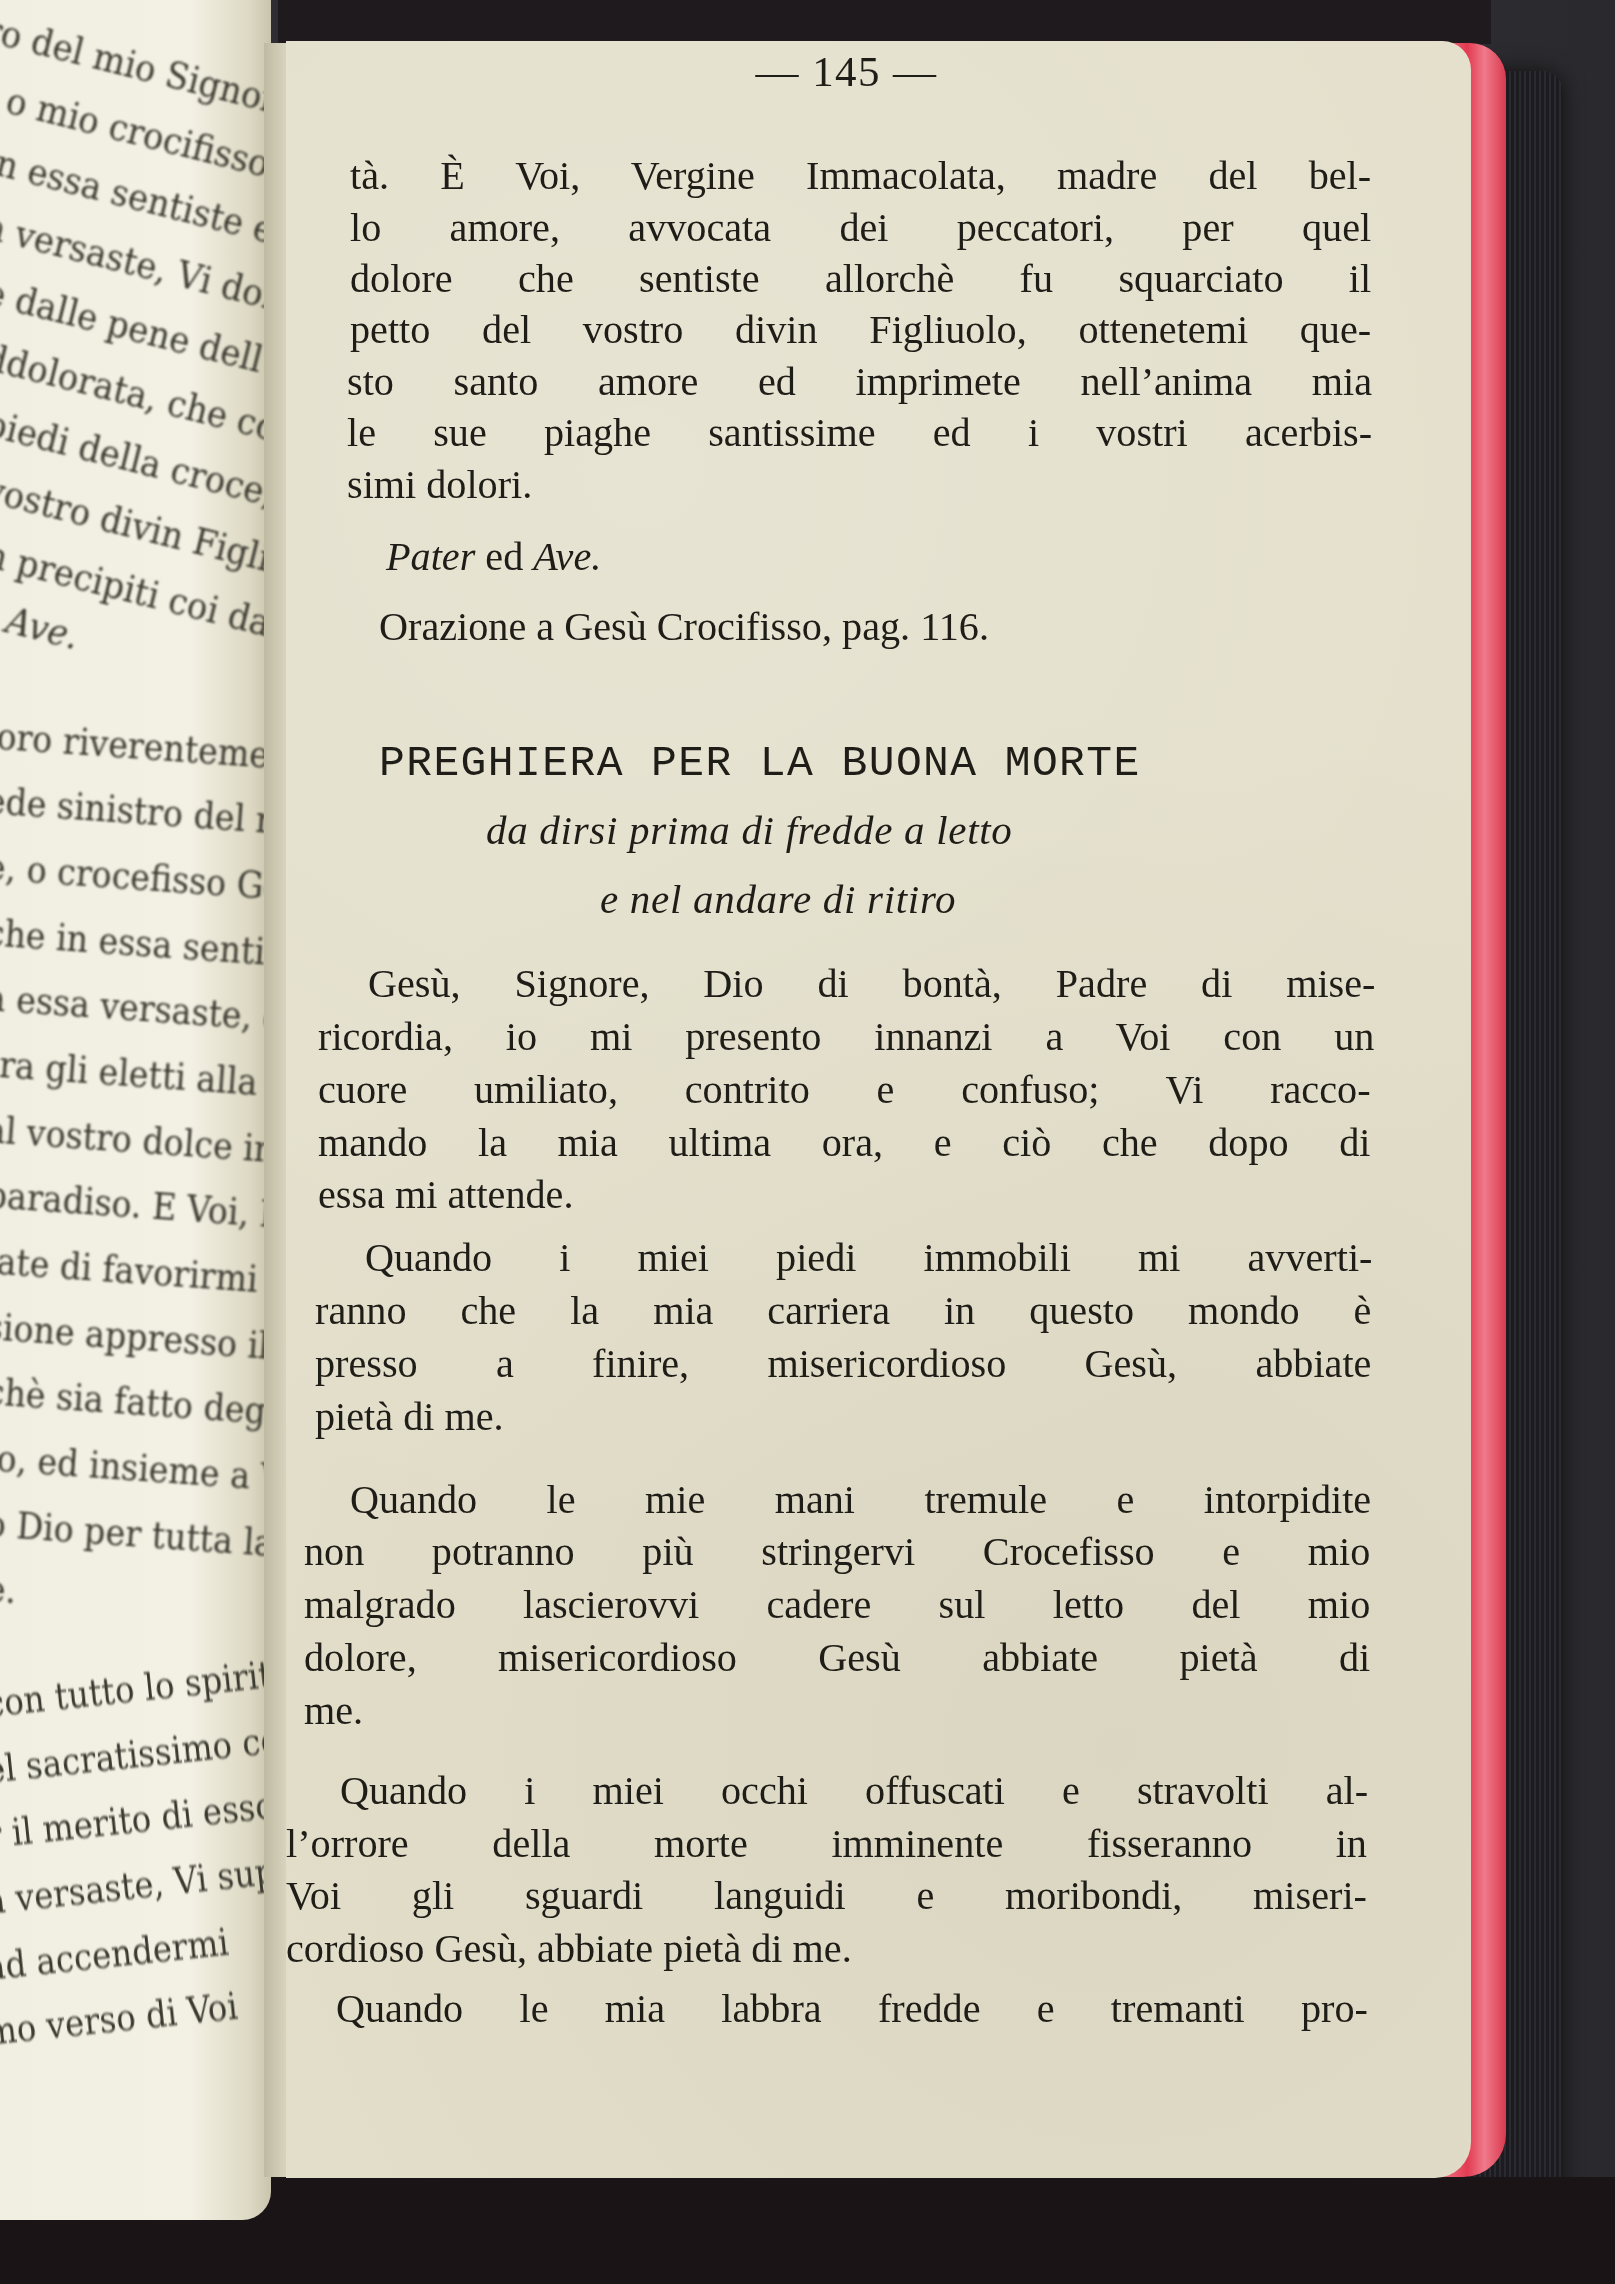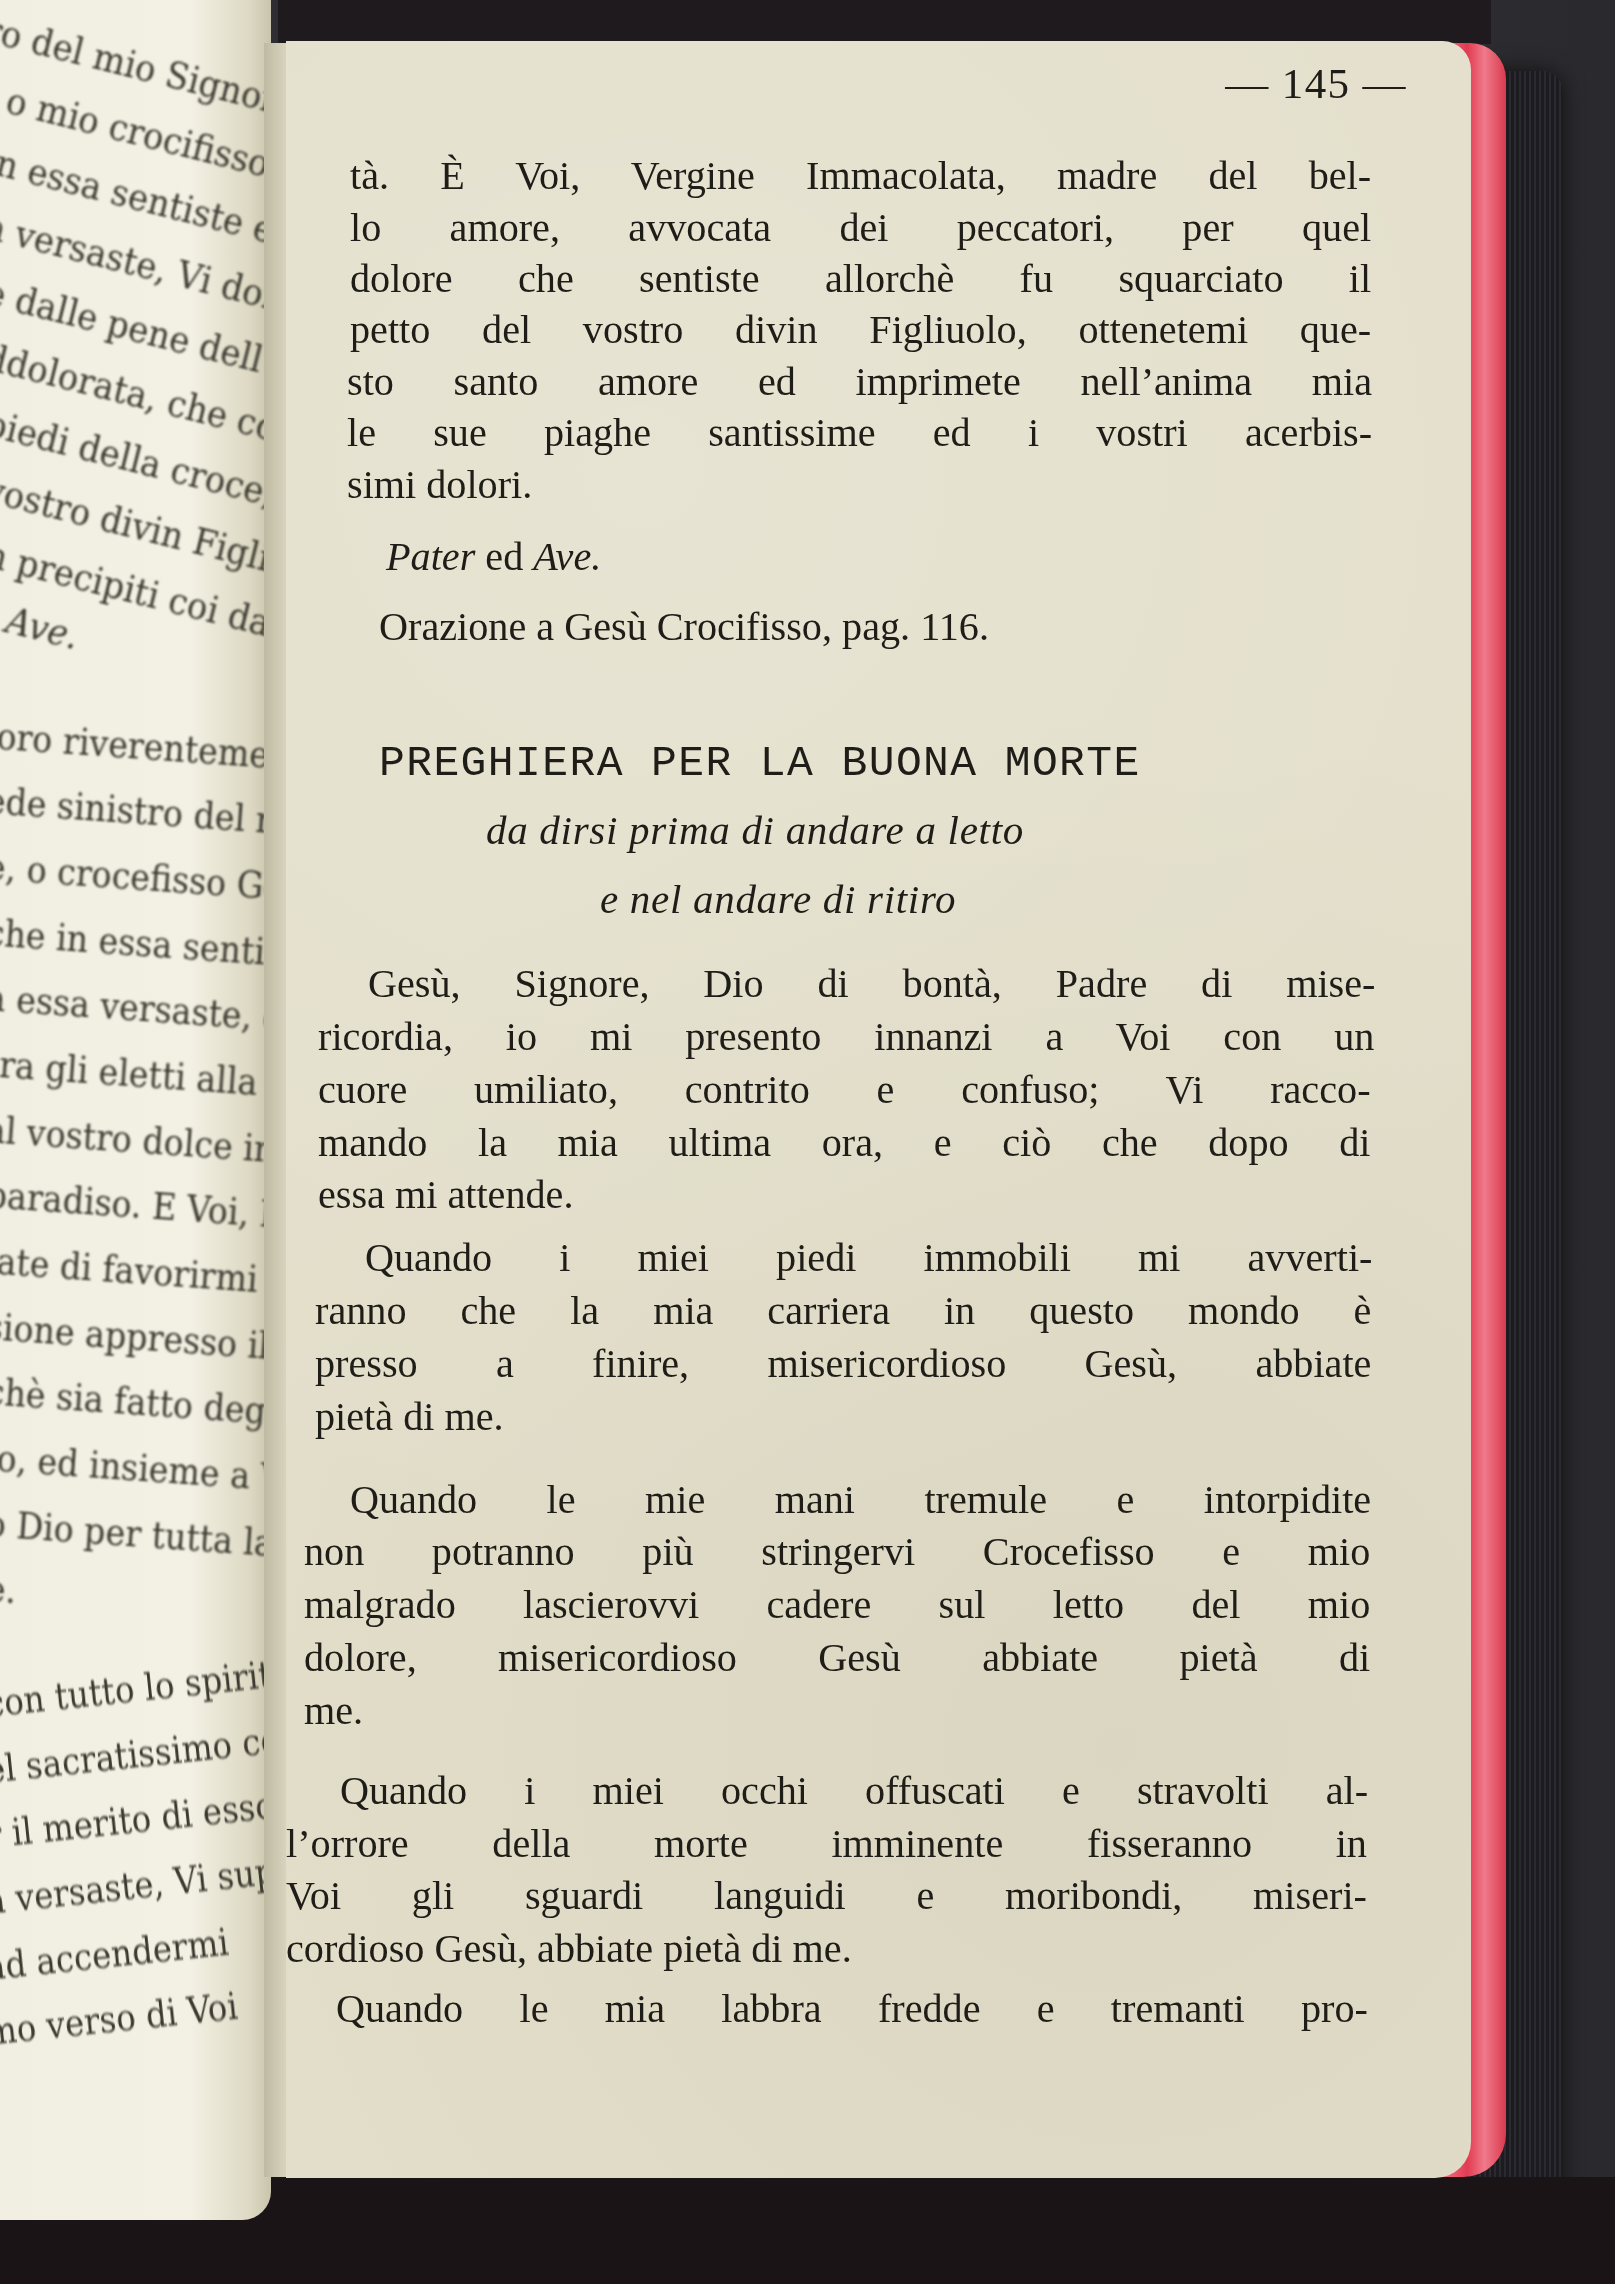--- a/index.html
+++ b/index.html
@@ -62,21 +62,21 @@
         radial-gradient(circle at 30% 20%, rgba(255,255,255,.15), transparent 60%),
         radial-gradient(circle at 70% 80%, rgba(160,150,120,.12), transparent 55%);
       border-radius: 0 28.6px 36px 0;
     }
     .text-col {
       position: absolute; left: 0; top: 0; width: 1142px;
       color: #1f1d17;
       font-family: "Liberation Serif", serif;
     }
     .page-number {
-      position: absolute; left: 0; width: 1121px; top: 18px; text-align: right;
+      position: absolute; left: 0; width: 1121px; top: 6px; text-align: center;
       font-size: 43px; letter-spacing: 1.4px;
     }
     .line {
       position: absolute; white-space: nowrap;
       font-size: 41px; line-height: 1;
       transform: scaleX(0.98); transform-origin: left center;
       text-align: justify; text-align-last: justify;
     }
     .line.last { text-align-last: auto; }
     .italic { font-style: italic; }
@@ -146,21 +146,21 @@
     <div class="line" style="left:61px; top:320px; width:1046px;">sto santo amore ed imprimete nell’anima mia</div>
     <div class="line" style="left:61px; top:371px; width:1046px;">le sue piaghe santissime ed i vostri acerbis-</div>
     <div class="line last" style="left:61px; top:423px;">simi dolori.</div>
 
     <div class="line last" style="left:100px; top:495px;">
       <span class="italic">Pater</span><span style="white-space:pre"> ed </span><span class="italic">Ave.</span>
     </div>
     <div class="line last" style="left:93px; top:565px;">Orazione a Gesù Crocifisso, pag. 116.</div>
 
     <div class="heading" style="left:93px; top:698px;font-family:Liberation Mono, monospace;">PREGHIERA PER LA BUONA MORTE</div>
-    <div class="sub" style="left:200px; top:765px;">da dirsi prima di andare a letto</div>
+    <div class="sub" style="left:200px; top:765px;">da dirsi prima di fredde a letto</div>
     <div class="sub" style="left:314px; top:834px;">e nel andare di ritiro</div>
 
     <div class="line" style="left:82px; top:922px; width:1028px;">Gesù, Signore, Dio di bontà, Padre di mise-</div>
     <div class="line" style="left:32px; top:975px; width:1078px;">ricordia, io mi presento innanzi a Voi con un</div>
     <div class="line" style="left:32px; top:1028px; width:1074px;">cuore umiliato, contrito e confuso; Vi racco-</div>
     <div class="line" style="left:32px; top:1081px; width:1074px;">mando la mia ultima ora, e ciò che dopo di</div>
     <div class="line last" style="left:32px; top:1133px;">essa mi attende.</div>
 
     <div class="line" style="left:79px; top:1196px; width:1028px;">Quando i miei piedi immobili mi avverti-</div>
     <div class="line" style="left:28.6px; top:1249px; width:1078px;">ranno che la mia carriera in questo mondo è</div>

